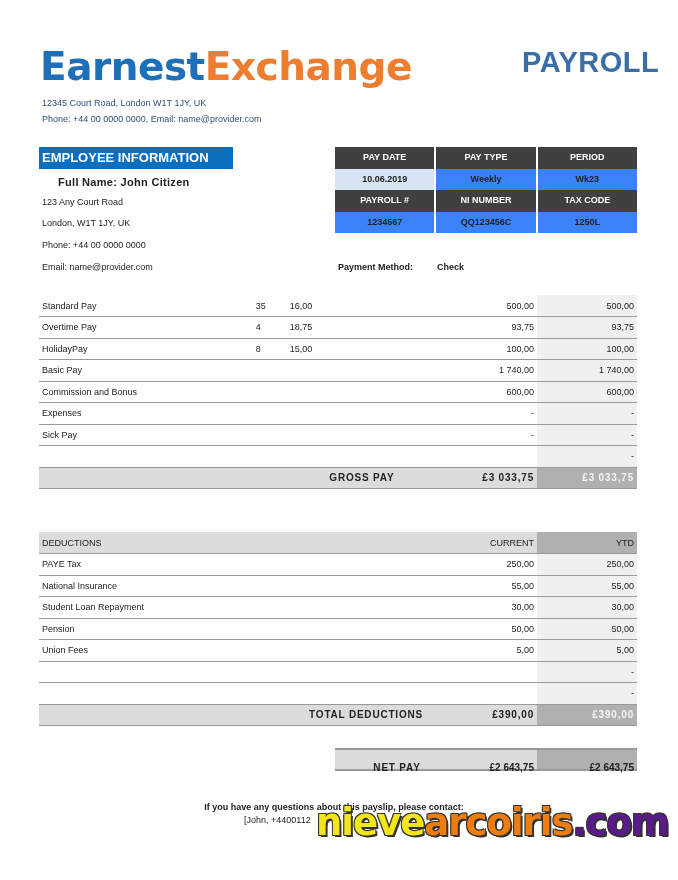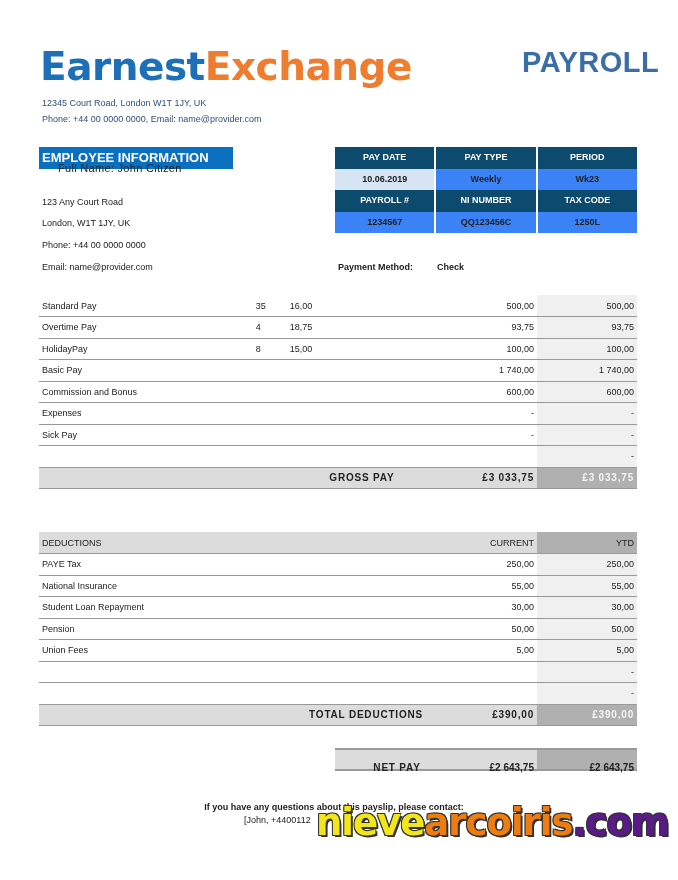--- a/index.html
+++ b/index.html
@@ -6,26 +6,26 @@
   body { width: 678px; height: 880px; background: #fff; font-family: "Liberation Sans", sans-serif; color: #222; position: relative; overflow: hidden; }
   .abs { position: absolute; }
   .logo { left: 40px; top: 44px; font-size: 39px; font-weight: bold; letter-spacing: -0.5px; font-family: "DejaVu Sans", sans-serif; }
   .logo .a { color: #1d6fb8; }
   .logo .b { color: #ee7d30; }
   .title { left: 494px; top: 46px; font-size: 29px; font-weight: bold; color: #3a6ea5; letter-spacing: 0.5px; margin-left: 28px; }
   .addr { left: 42px; font-size: 9px; color: #2f4f7a; }
   .hdr-blue { background: #0b6fc0; color: #fff; font-size: 13px; font-weight: bold; }
   .emp-hdr { left: 39px; top: 147px; width: 194px; height: 22px; line-height: 22px; padding-left: 3px; }
   .emp-line { left: 42px; font-size: 9px; color: #222; }
-  .emp-name { left: 42px; top: 162px; font-size: 11px; font-weight: normal; letter-spacing: 0.3px; padding-left: 16px; }
+  .emp-name { left: 42px; top: 176px; font-size: 11px; font-weight: bold; letter-spacing: 0.3px; padding-left: 16px; }
   .grid { left: 335px; top: 147px; width: 302px; }
   .grid .row { display: flex; height: 21.5px; margin-bottom: 0; }
   .grid .cell { flex: 1; text-align: center; line-height: 21px; font-size: 9px; font-weight: bold; margin-right: 2px; }
   .grid .cell:last-child { margin-right: 0; }
-  .grid .h { background: #0c4a6e; color: #fff; }
+  .grid .h { background: #404040; color: #fff; }
   .grid .v { background: #3b82f6; color: #222; }
   .grid .v.sel { background: #d6e4f3; }
   .pm { top: 262px; font-size: 9px; font-weight: bold; }
   table { position: absolute; left: 39px; width: 598px; border-collapse: collapse; font-size: 9px; }
   td { height: 21.5px; border-bottom: 1px solid #999; padding: 0 3px; vertical-align: middle; }
   tr.head td { background: #dcdcdc; font-weight: normal; }
   td.ytd { background: #f0f0f0; text-align: right; width: 100px; }
   tr.head td.ytd, tr.total td.ytd { background: #b0b0b0; }
   td.cur { text-align: right; width: 100px; }
   tr.total td { background: #dcdcdc; font-weight: bold; font-size: 10px; letter-spacing: 0.8px; }

